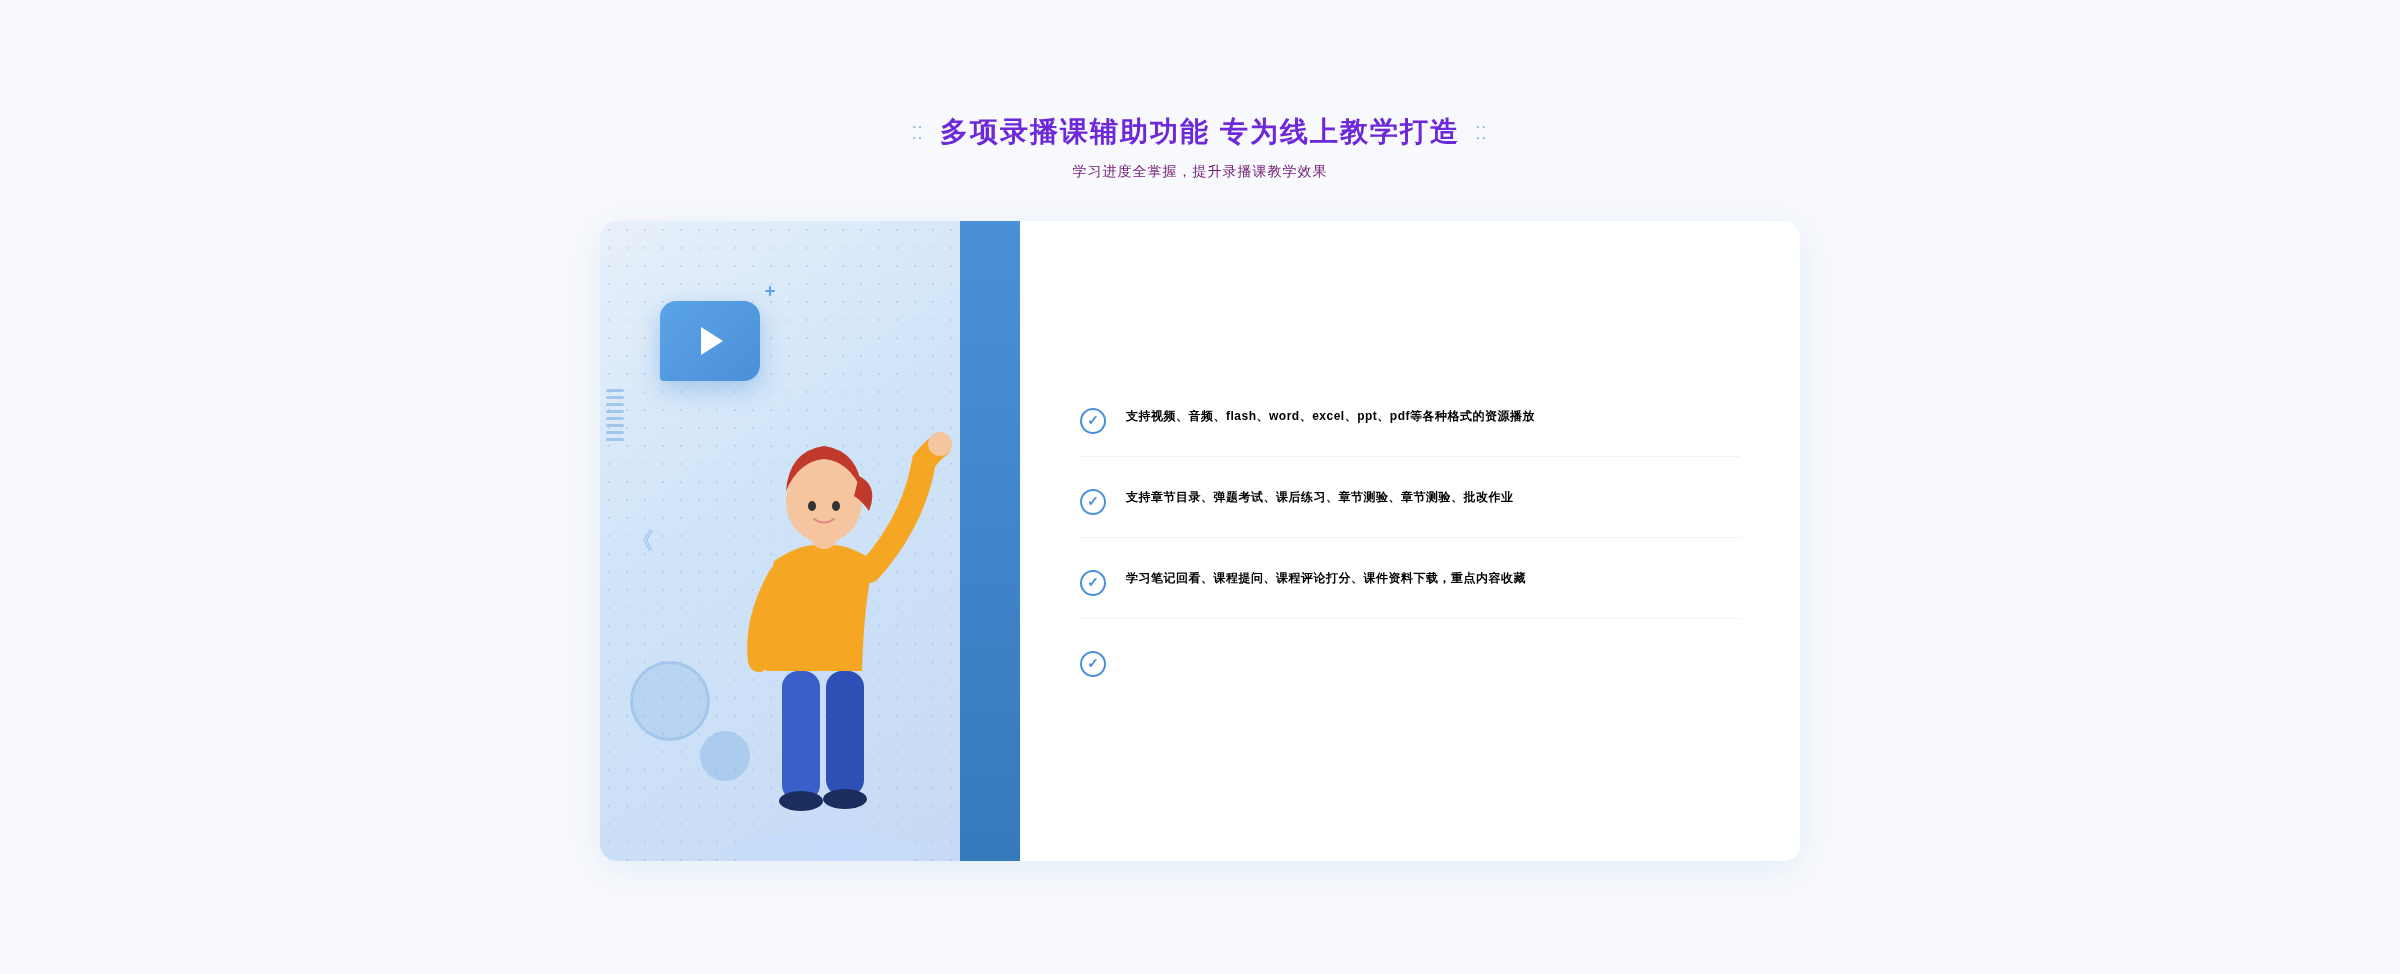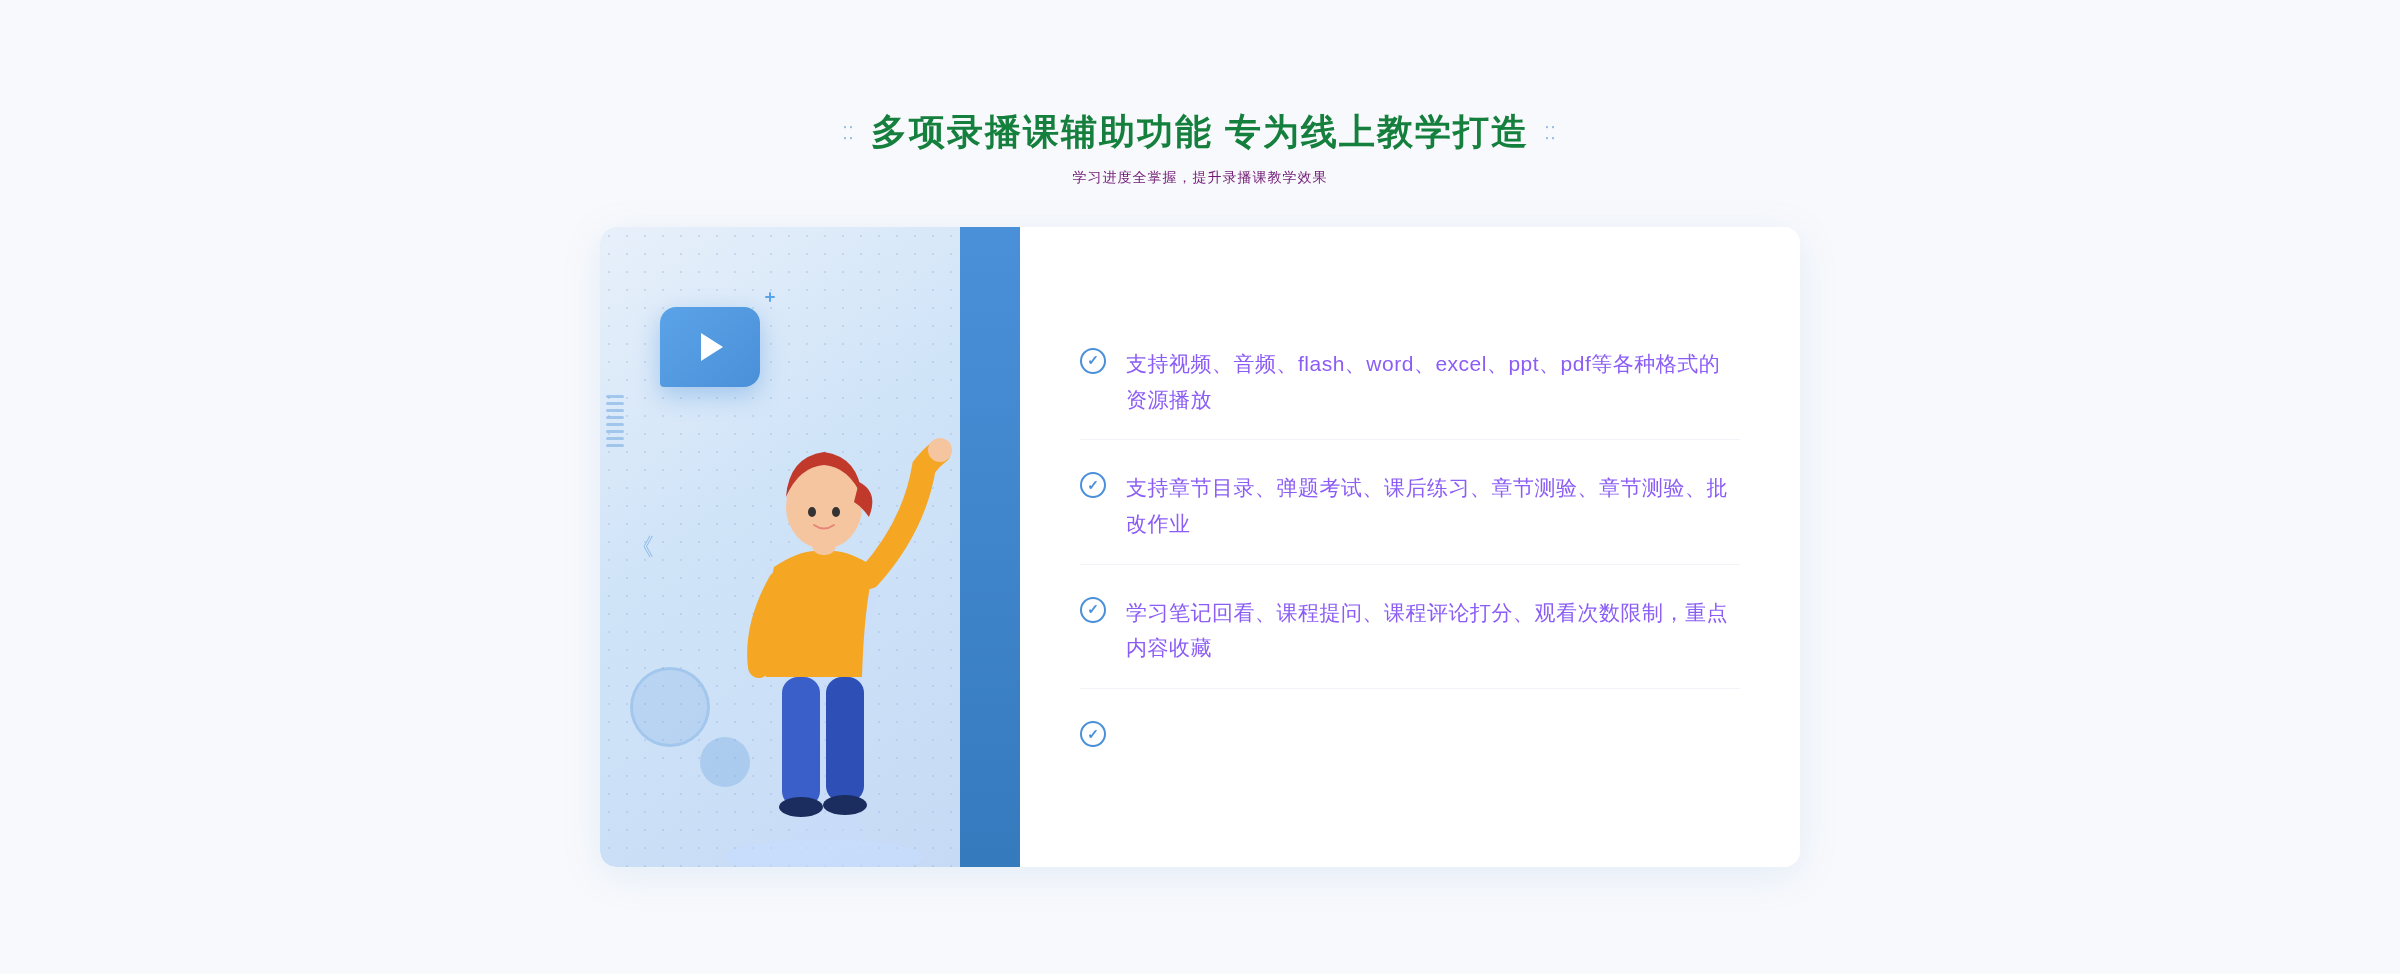--- a/index.html
+++ b/index.html
@@ -34,23 +34,23 @@
     }
 
     .title-dots {
       color: #4a90d9;
       font-size: 18px;
       letter-spacing: 2px;
       opacity: 0.6;
     }
 
     .main-title {
-      font-size: 36px;
+      font-size: 28px;
       font-weight: 600;
-      color: #15803d;
+      color: #6d28d9;
       letter-spacing: 2px;
     }
 
     .subtitle {
       font-size: 14px;
       color: #701a75;
       letter-spacing: 1px;
     }
 
     .content-area {
@@ -237,24 +237,25 @@
     }
 
     .check-mark {
       color: #4a90d9;
       font-size: 14px;
       font-weight: bold;
       margin-top: -1px;
     }
 
     .feature-text {
-      font-size: 21px;
-      color: #8b5cf6;
+      font-size: 12px;
+      color: #000000;
       line-height: 1.7;
       letter-spacing: 0.5px;
+      font-weight: bold;
     }
 
     .outside-chevron {
       position: absolute;
       left: 10px;
       top: 50%;
       transform: translateY(-50%);
       color: #4a90d9;
       font-size: 20px;
       opacity: 0.6;
@@ -357,21 +358,21 @@
           <div class="check-circle">
             <span class="check-mark">✓</span>
           </div>
           <span class="feature-text">支持章节目录、弹题考试、课后练习、章节测验、章节测验、批改作业</span>
         </div>
 
         <div class="feature-item">
           <div class="check-circle">
             <span class="check-mark">✓</span>
           </div>
-          <span class="feature-text">学习笔记回看、课程提问、课程评论打分、观看次数限制，重点内容收藏</span>
+          <span class="feature-text">学习笔记回看、课程提问、课程评论打分、课件资料下载，重点内容收藏</span>
         </div>
 
         <div class="feature-item">
           <div class="check-circle">
             <span class="check-mark">✓</span>
           </div>
         </div>
 
       </div>
     </div>

